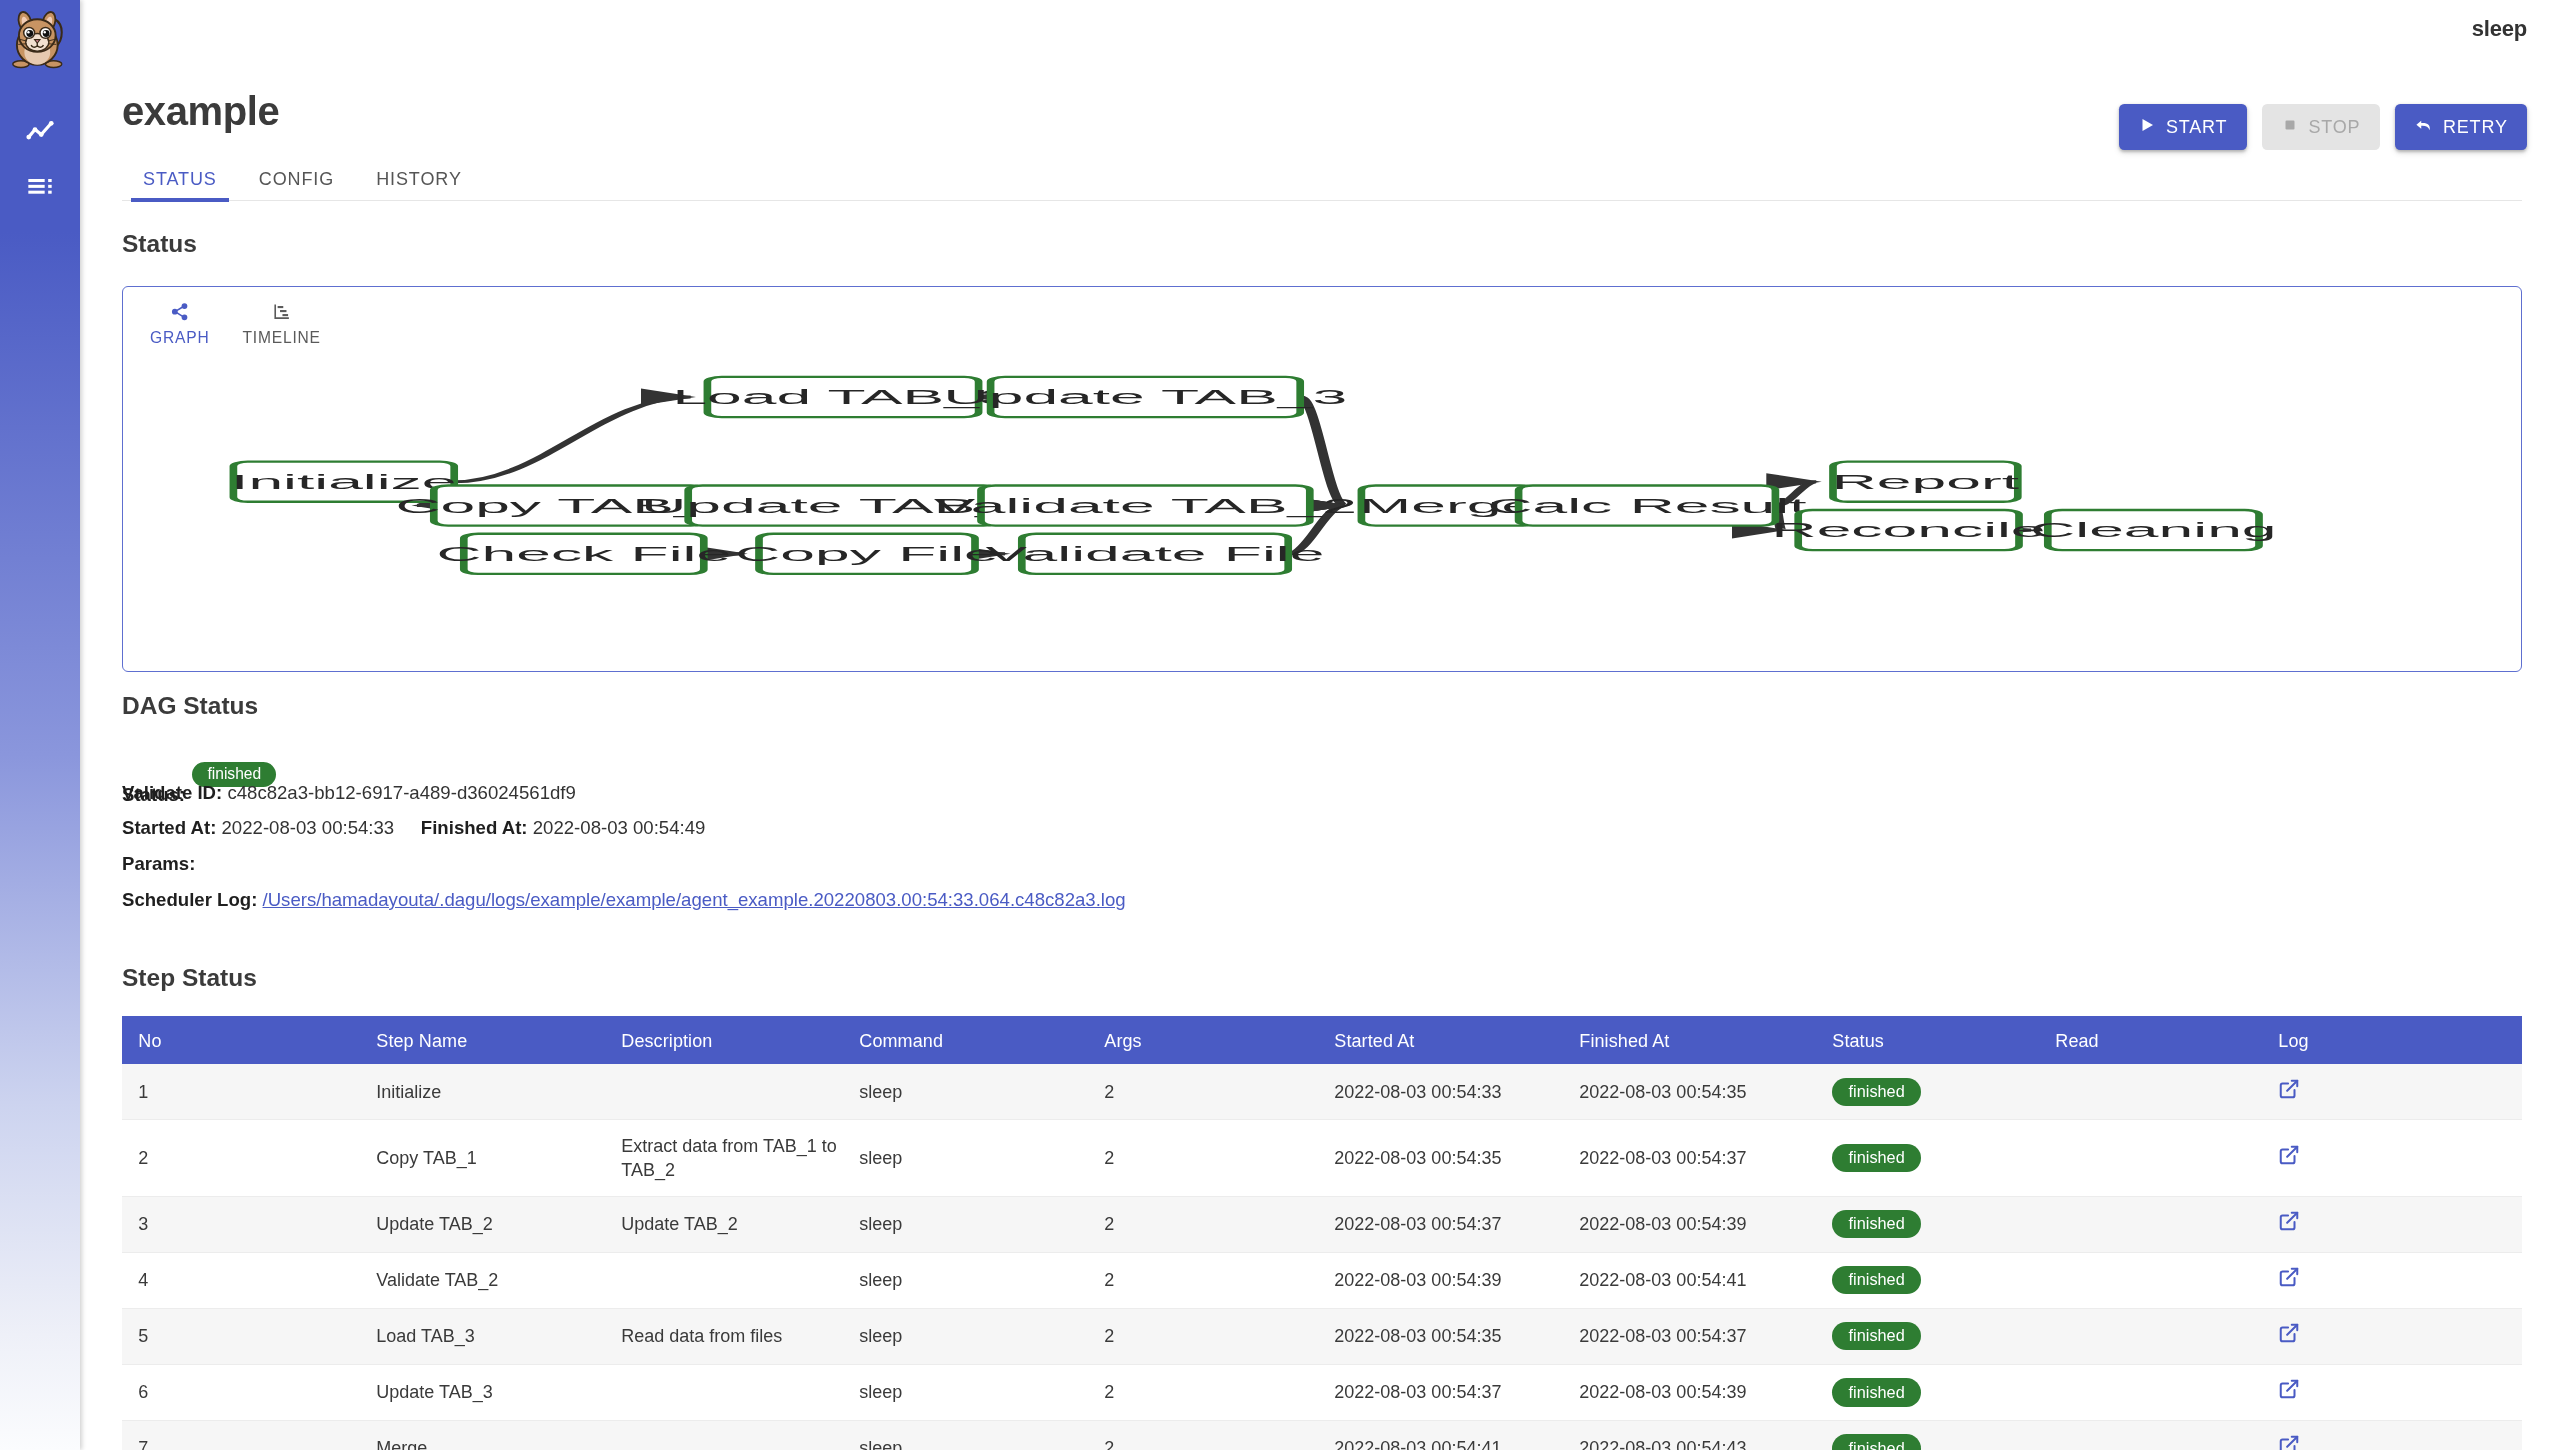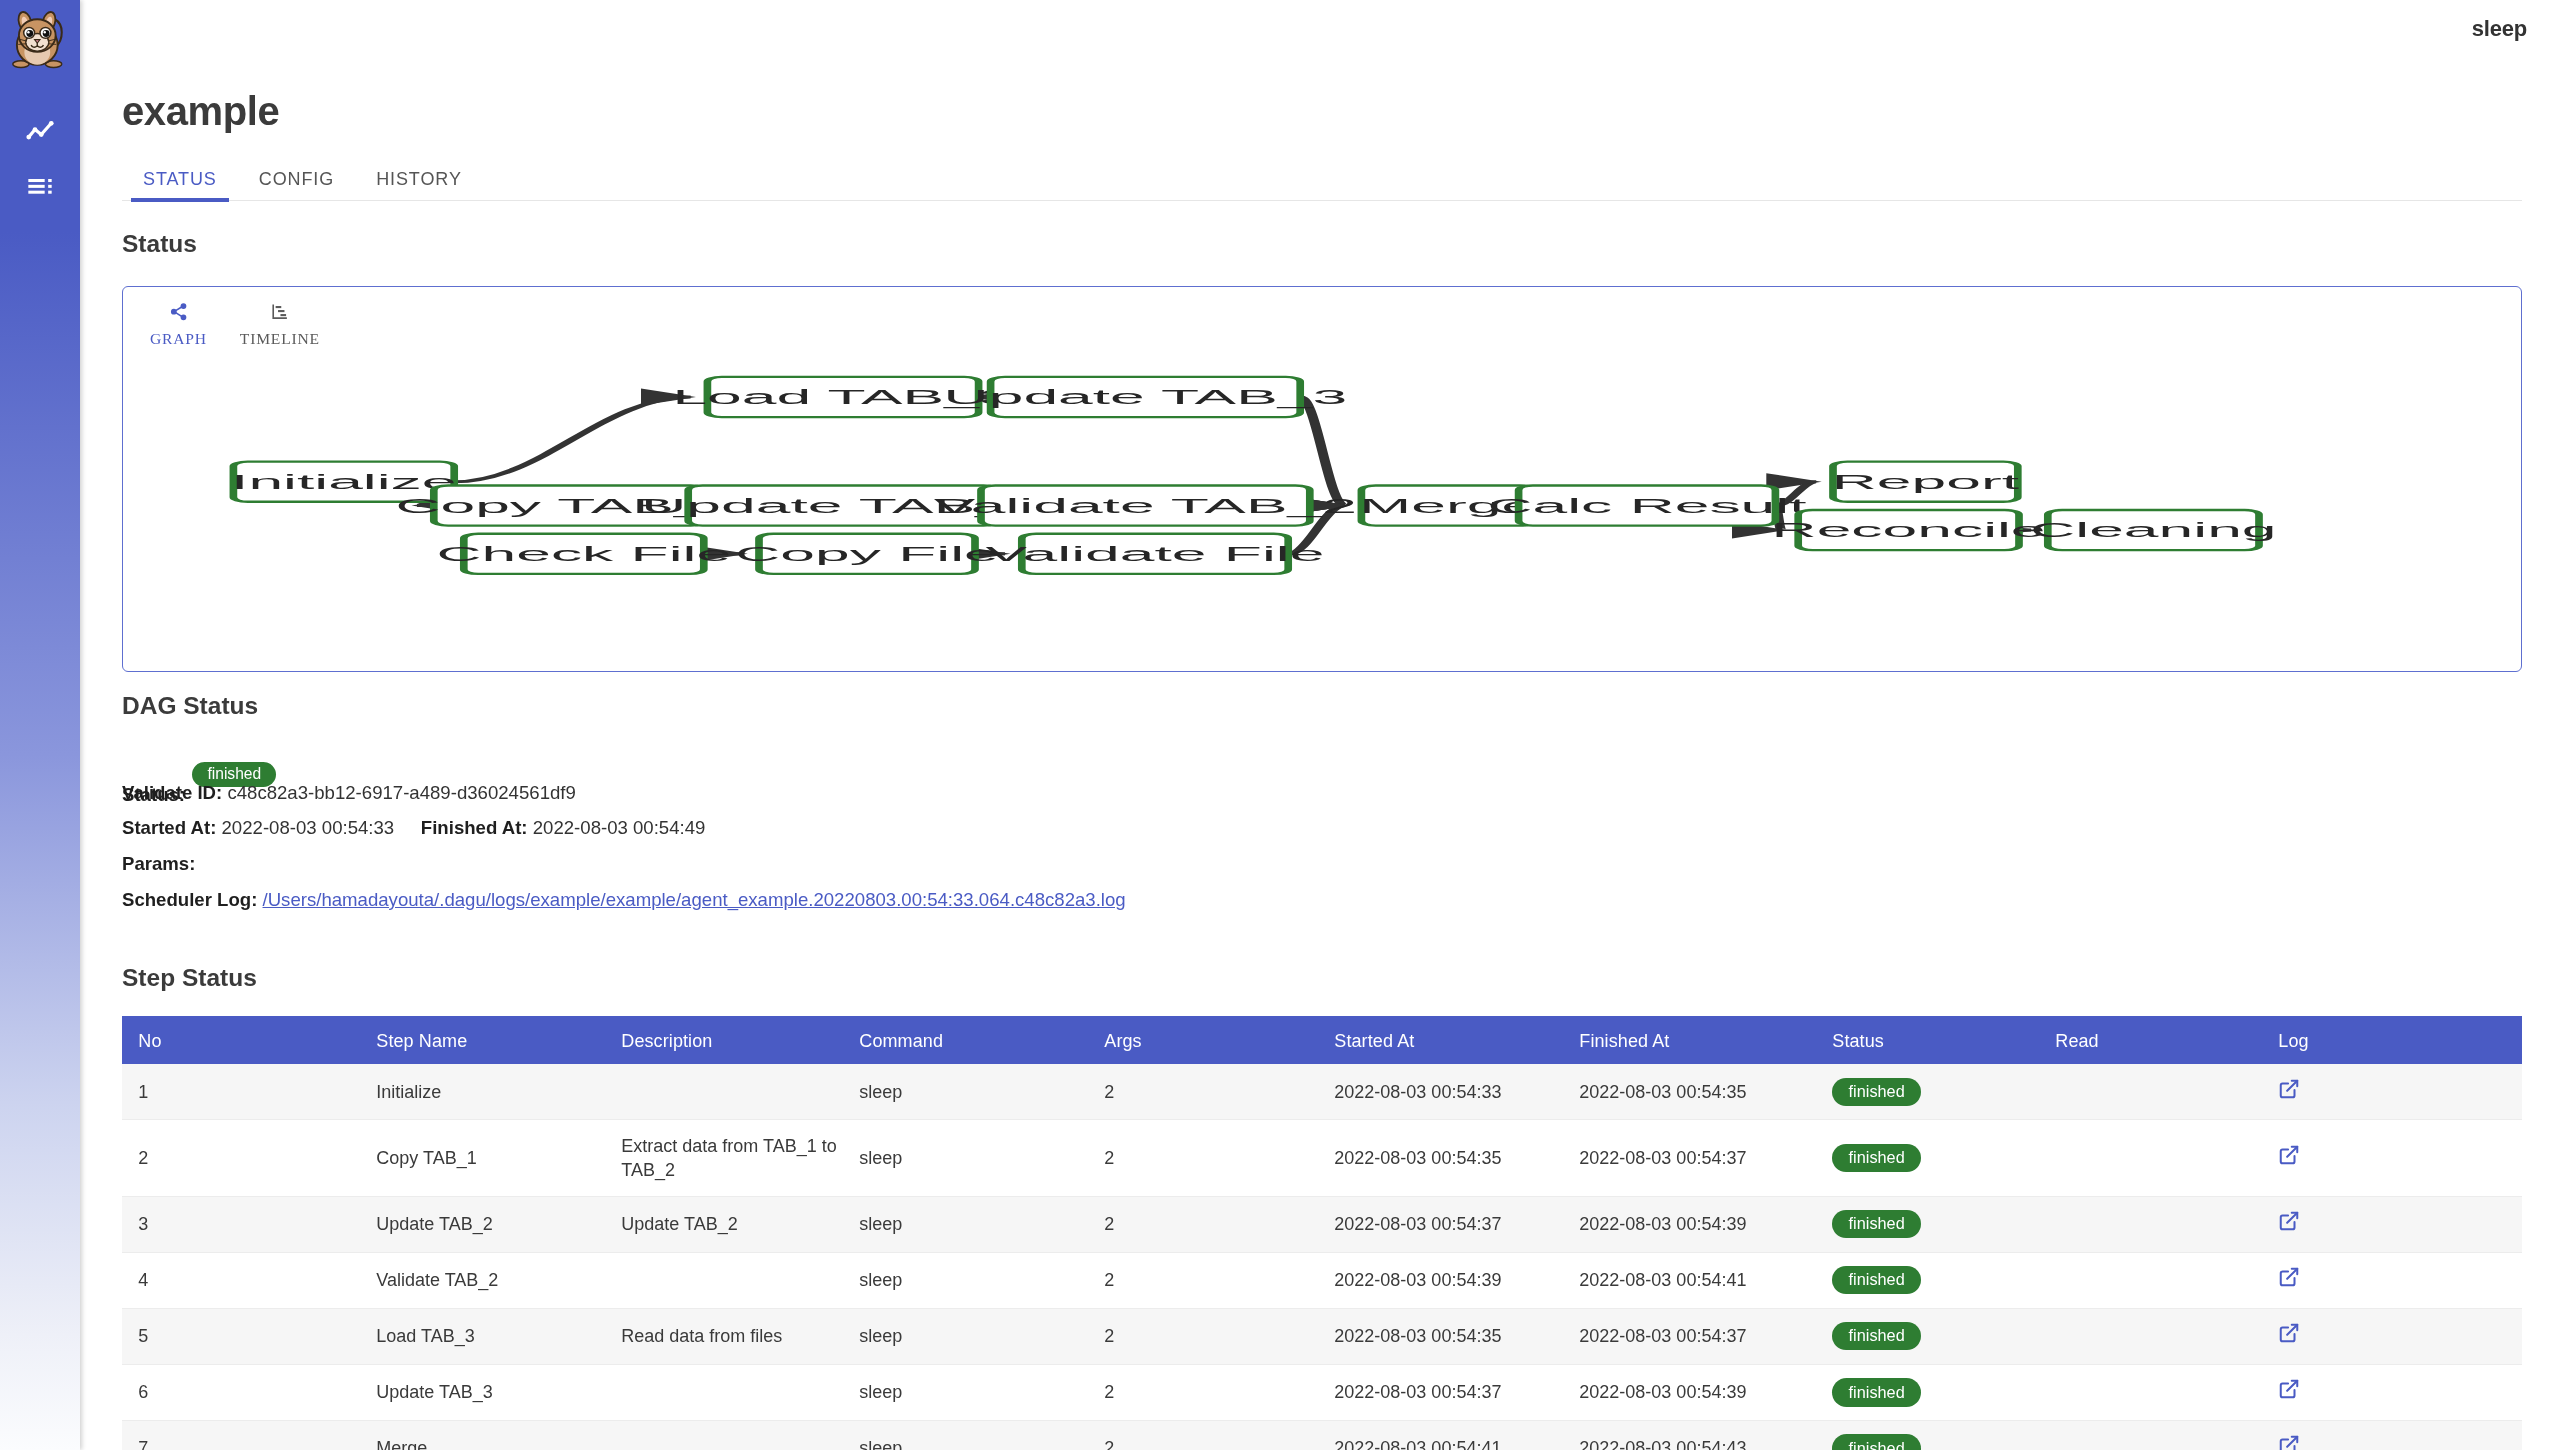--- a/index.html
+++ b/index.html
@@ -79,21 +79,21 @@
   #h-status { top:230px; }
   #h-dag    { top:692px; }
   #h-step   { top:964px; }
 
   
   #graph-card {
     position:absolute; left:42px; top:286px; width:2400px; height:386px;
     border:0.7px solid #5e6fd0; border-radius:6px; background:#fff;
   }
   #graph-tabs { position:absolute; left:27px; top:15px; display:flex; gap:33px; }
-  .gtab { display:flex; flex-direction:column; align-items:center; gap:4.5px; cursor:pointer;font-family:Liberation Serif, serif; }
+  .gtab { display:flex; flex-direction:column; align-items:center; gap:4.5px; cursor:pointer; }
   .gtab .glabel { font-size:15.6px; letter-spacing:0.8px; color:#5a5a5a; }
   .gtab.active .glabel { color:#4a5bc4; }
 
   #graph-svg { position:absolute; left:0; top:0; width:2400px; height:385px; }
   .gnode rect { fill:#ffffff; stroke:#2e7d32; stroke-width:3.2; }
   .gnode text {
     font-family:"Liberation Sans", sans-serif; font-size:26px; fill:#262626;
     text-anchor:middle; dominant-baseline:central;
   }
   .gedge { fill:none; stroke:#333333; stroke-width:4.2; }
@@ -209,20 +209,46 @@
     </span>
   </div>
 </div>
 
 <div id="content">
 
   <div id="brand">sleep</div>
 
   <div id="page-title">example</div>
 
+  <div id="actions">
+    <button class="abtn primary">
+      <span>
+        <svg viewBox="0 0 24 24" width="18" height="18">
+            <polygon points="6,4 20,12 6,20" fill="#ffffff"></polygon>
+          </svg>
+      </span>
+      <span>START</span>
+    </button>
+    <button class="abtn disabled">
+      <span>
+        <svg viewBox="0 0 24 24" width="18" height="18">
+            <rect x="6" y="6" width="12" height="12" rx="1.5" fill="#a8a8a8"></rect>
+          </svg>
+      </span>
+      <span>STOP</span>
+    </button>
+    <button class="abtn primary">
+      <span>
+        <svg viewBox="0 0 24 24" width="19.3" height="19.3">
+          <path d="M9 7 L3 12 L9 17 L9 13.5 C15 13.2 18 15 19.5 19 C20.5 12 17 9.5 9 10 Z" fill="#ffffff"></path>
+        </svg>
+      </span>
+      <span>RETRY</span>
+    </button>
+  </div>
 
   <div id="tabs">
     <div class="tab active">STATUS</div>
     <div class="tab">CONFIG</div>
     <div class="tab">HISTORY</div>
   </div>
 
   <h2 class="section" id="h-status">Status</h2>
 
   <div id="graph-card">

